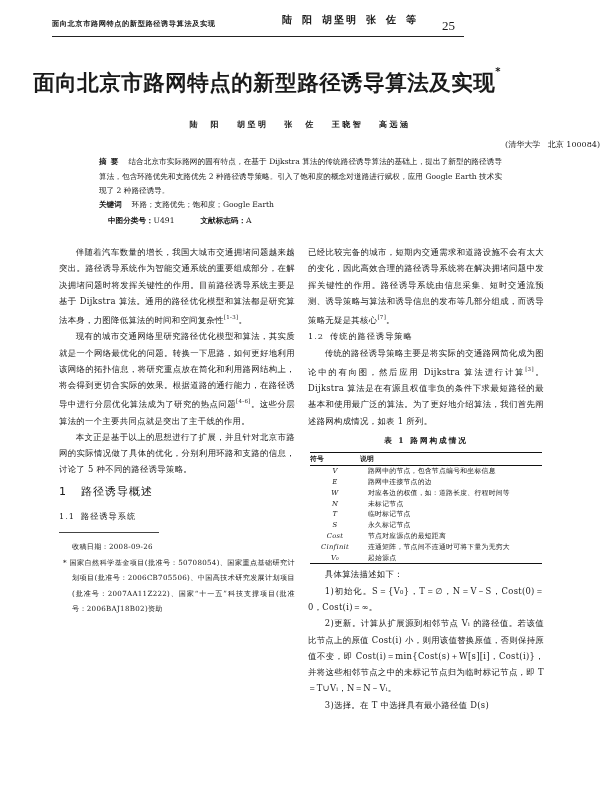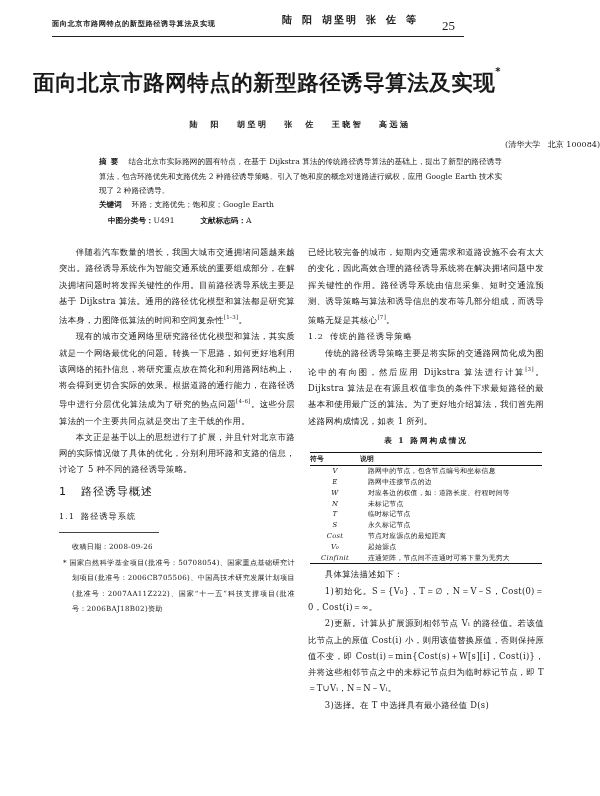--- a/index.html
+++ b/index.html
@@ -131,26 +131,26 @@
         </tr>
       <tr>
           <td class="sym">S</td>
           <td class="desc">永久标记节点</td>
         </tr>
       <tr>
           <td class="sym">Cost</td>
           <td class="desc">节点对应源点的最短距离</td>
         </tr>
       <tr>
+          <td class="sym">Cinfinit</td>
+          <td class="desc">连通矩阵，节点间不连通时可将下量为无穷大</td>
+        </tr>
+      <tr>
           <td class="sym">V₀</td>
           <td class="desc">起始源点</td>
-        </tr>
-      <tr>
-          <td class="sym">Cinfinit</td>
-          <td class="desc">连通矩阵，节点间不连通时可将下量为无穷大</td>
         </tr>
     </tbody>
   </table>
 
   <p style="margin-top:2px">具体算法描述如下：</p>
   <p>1)初始化。S＝{V₀}，T＝∅，N＝V－S，Cost(0)＝0，Cost(i)＝∞。</p>
   <p>2)更新。计算从扩展源到相邻节点 Vᵢ 的路径值。若该值比节点上的原值 Cost(i) 小，则用该值替换原值，否则保持原值不变，即 Cost(i)＝min{Cost(s)＋W[s][i]，Cost(i)}，并将这些相邻节点之中的未标记节点归为临时标记节点，即 T＝T∪Vᵢ，N＝N－Vᵢ。</p>
   <p>3)选择。在 T 中选择具有最小路径值 D(s)</p>
 </div>
 

